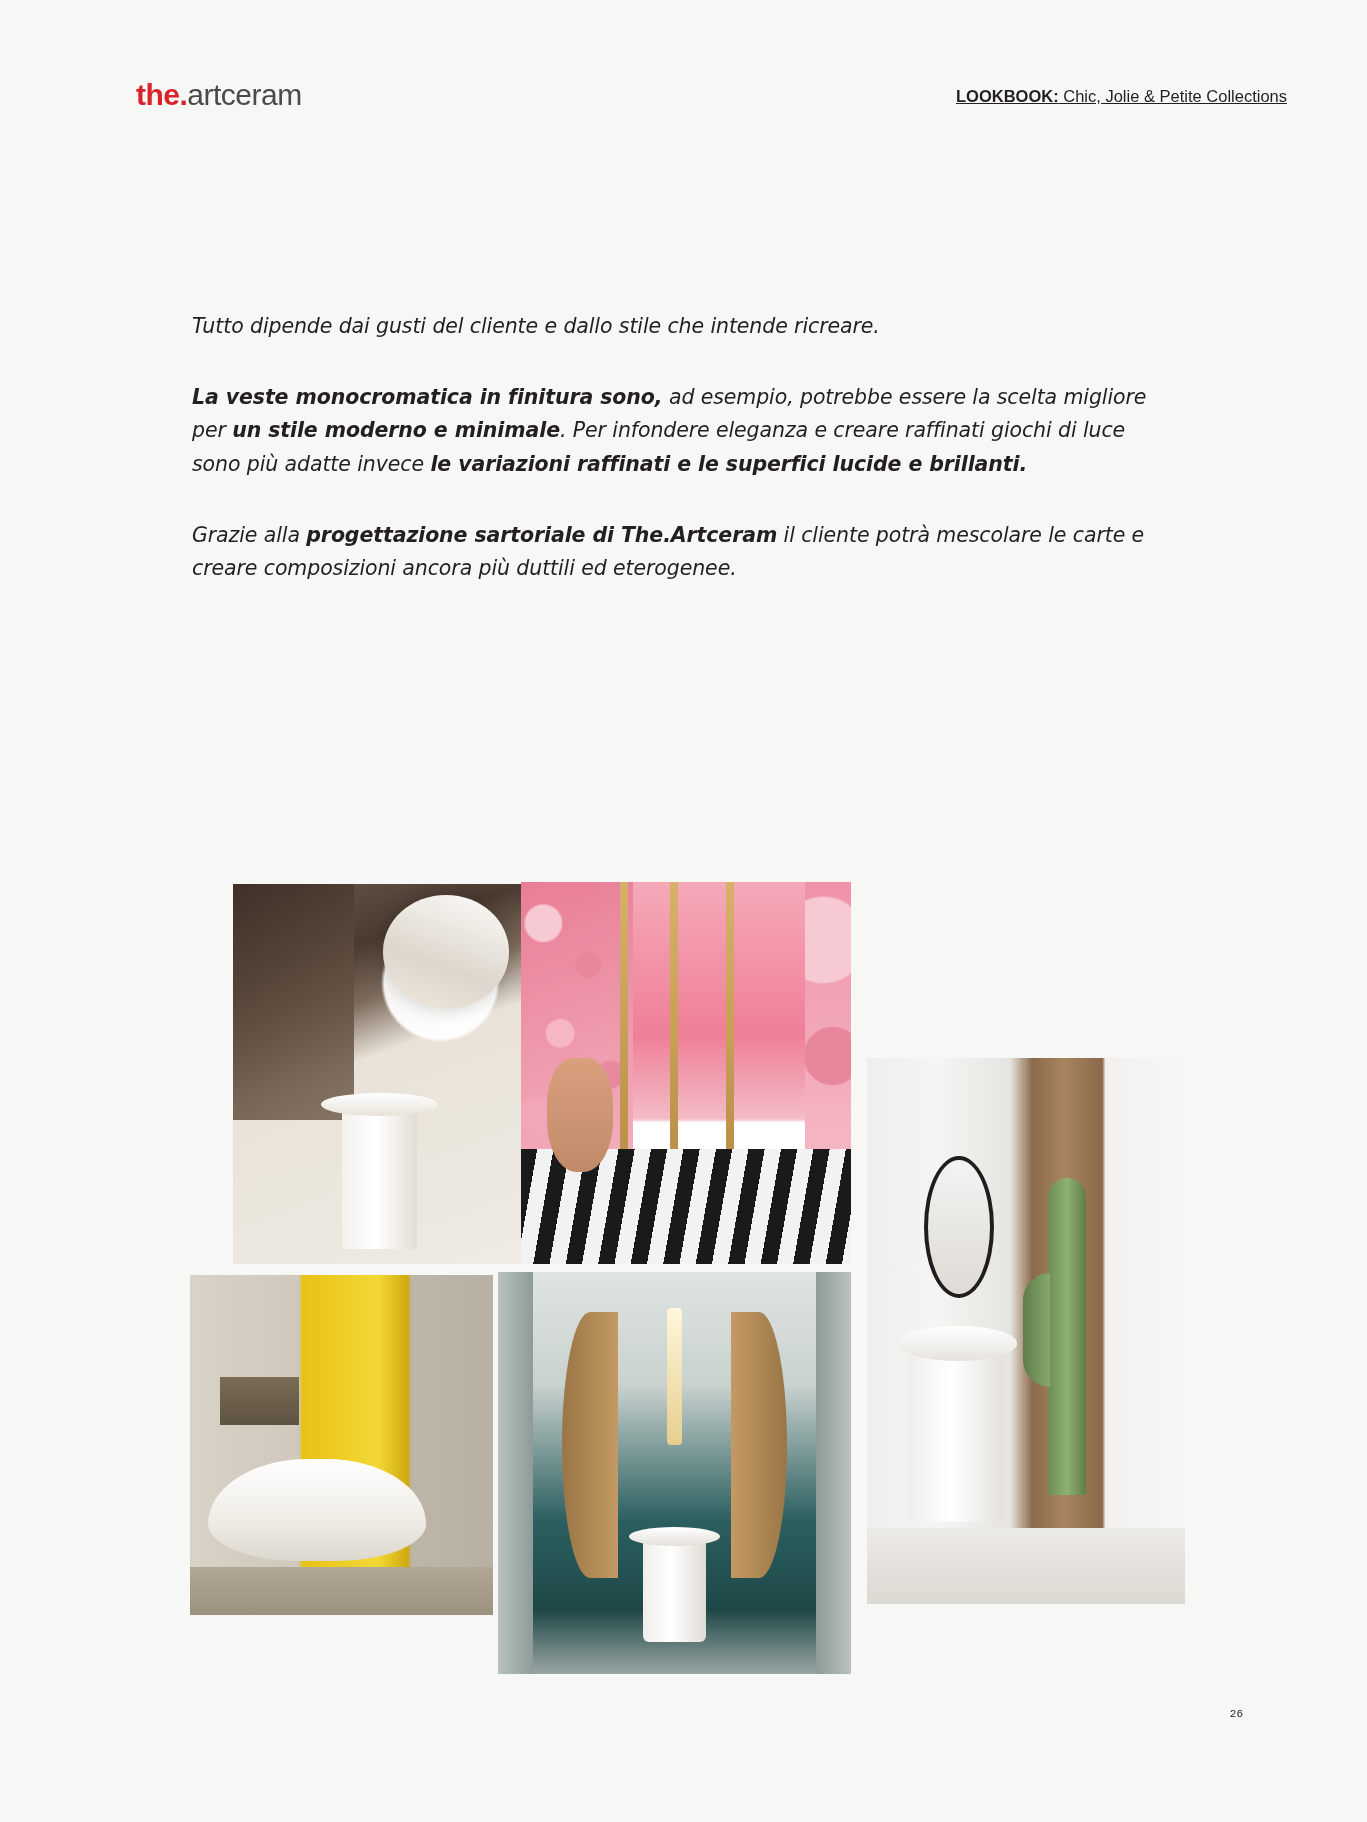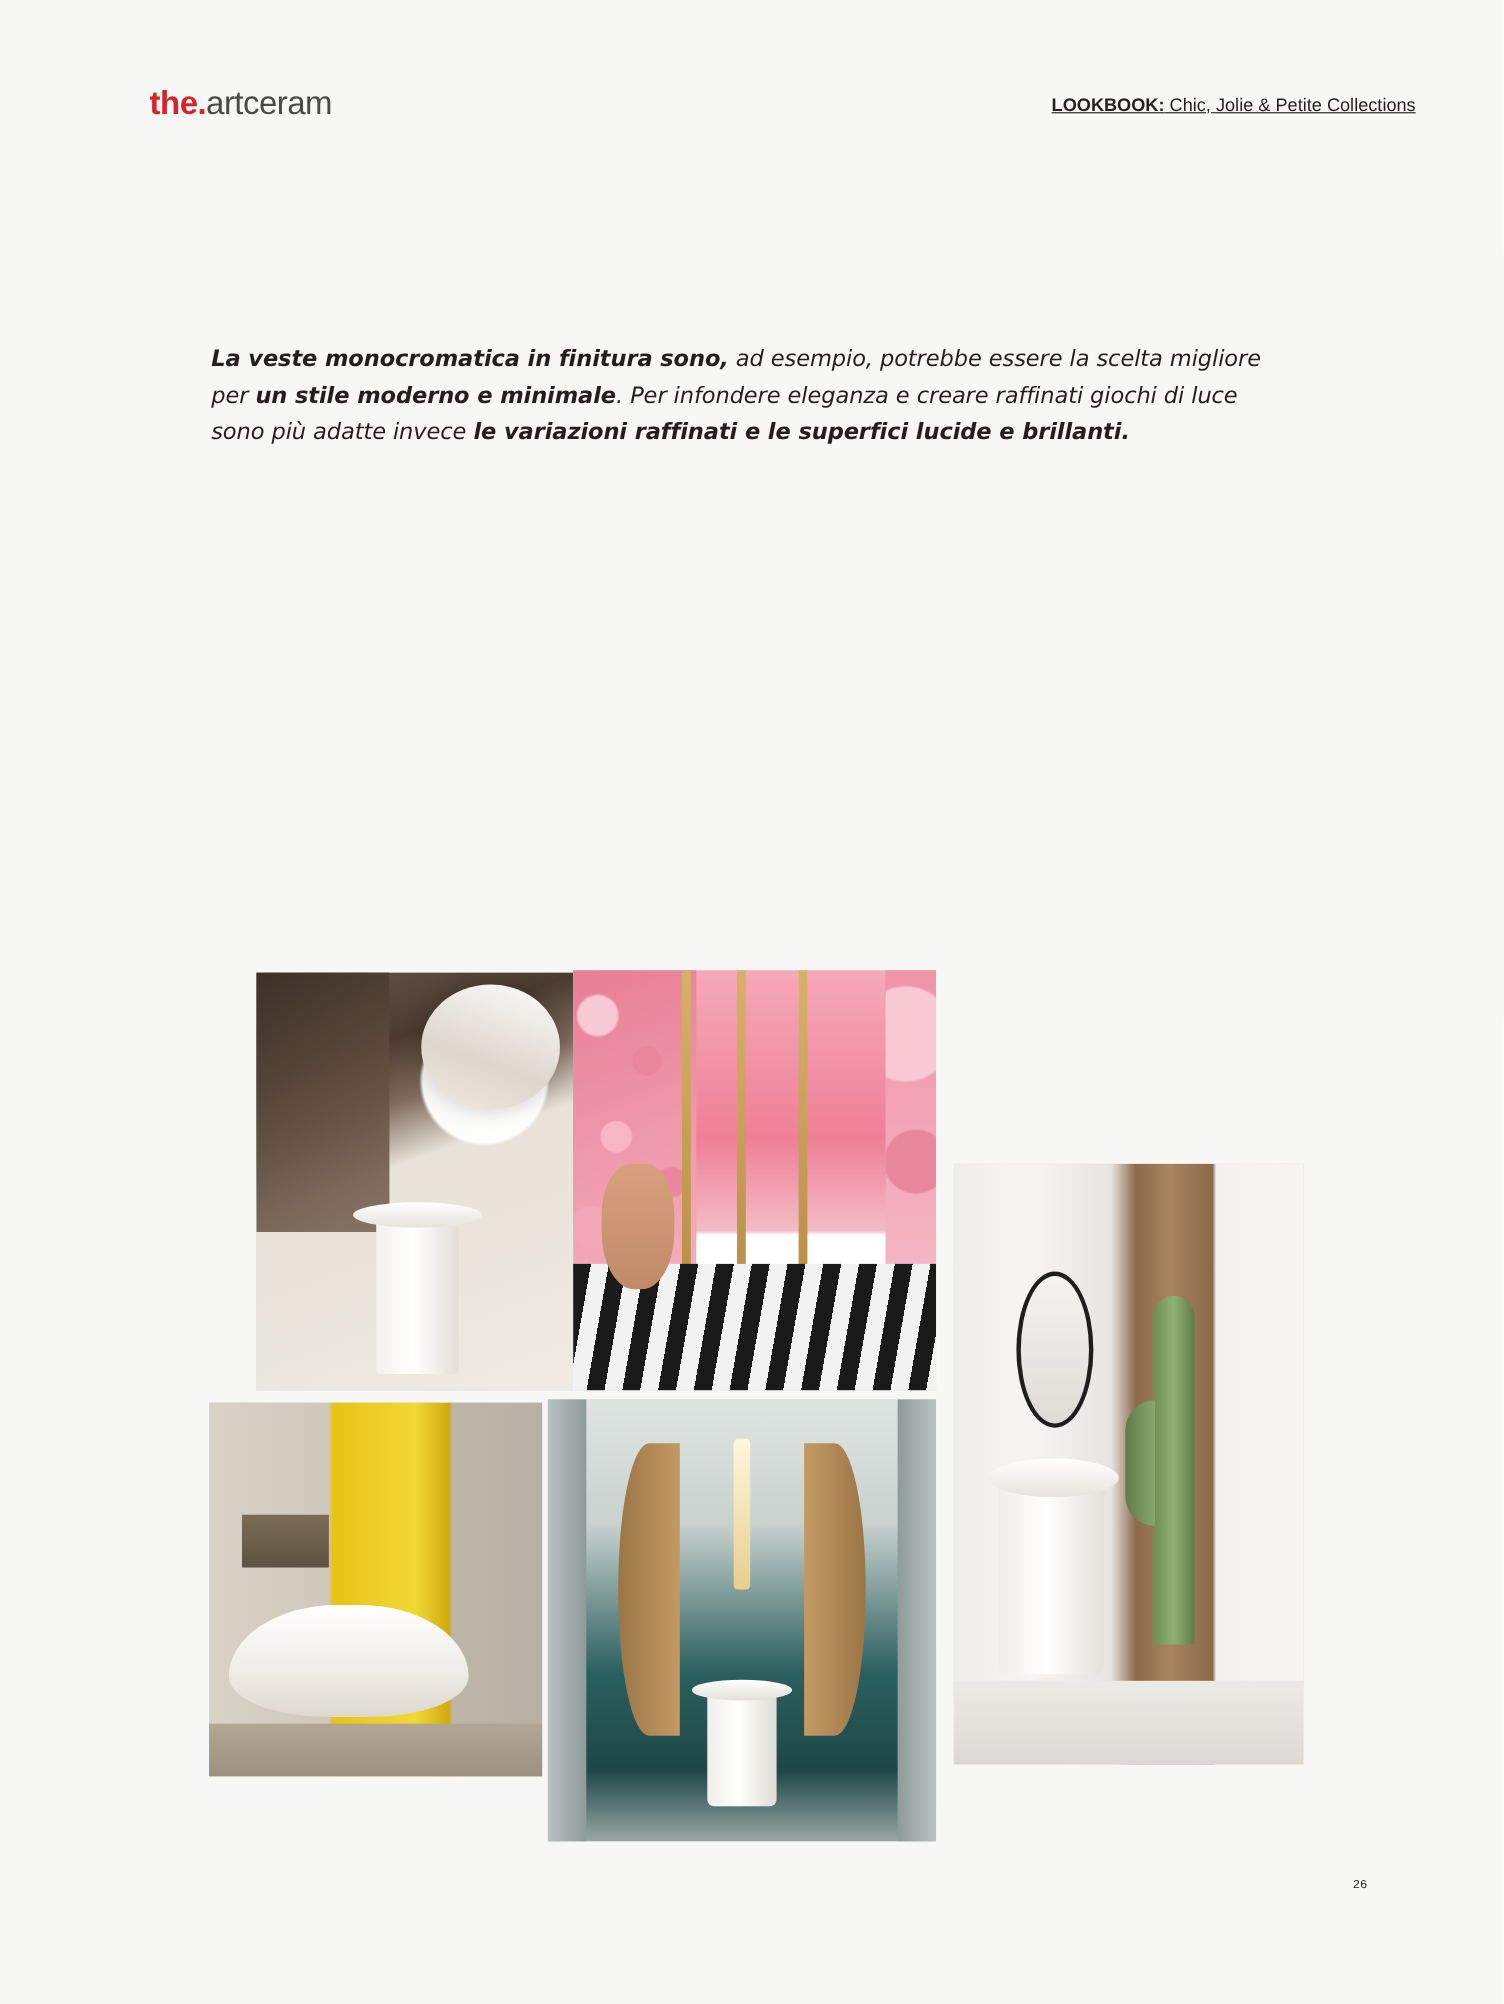--- a/index.html
+++ b/index.html
@@ -313,26 +313,30 @@
 <div class="page-header">
   <div class="logo">
     <span class="logo-the">the.</span><span class="logo-artceram">artceram</span>
   </div>
   <div class="header-right">
     <span class="hr-strong">LOOKBOOK:</span><span class="hr-normal"> Chic, Jolie &amp; Petite Collections</span>
   </div>
 </div>
 
 <div class="content">
+  <p class="para">Tutto dipende dai gusti del cliente e dallo stile che intende ricreare.</p>
 
   <p class="para">
     <b>La veste monocromatica in finitura sono,</b><span> ad esempio, potrebbe essere la scelta migliore per </span><b>un stile moderno e minimale</b><span>. Per infondere eleganza e creare raffinati giochi di luce sono più adatte invece </span><b>le variazioni raffinati e le superfici lucide e brillanti.</b>
   </p>
 
 
+  <p class="para">
+    <span>Grazie alla </span><b>progettazione sartoriale di The.Artceram</b><span> il cliente potrà mescolare le carte e creare composizioni ancora più duttili ed eterogenee.</span>
+  </p>
 </div>
 
 <div class="gallery">
 
   <div class="photo p1">
     <div class="inner">
       <div class="p1-dark"></div>
       <div class="p1-basin"></div>
     </div>
   </div>

